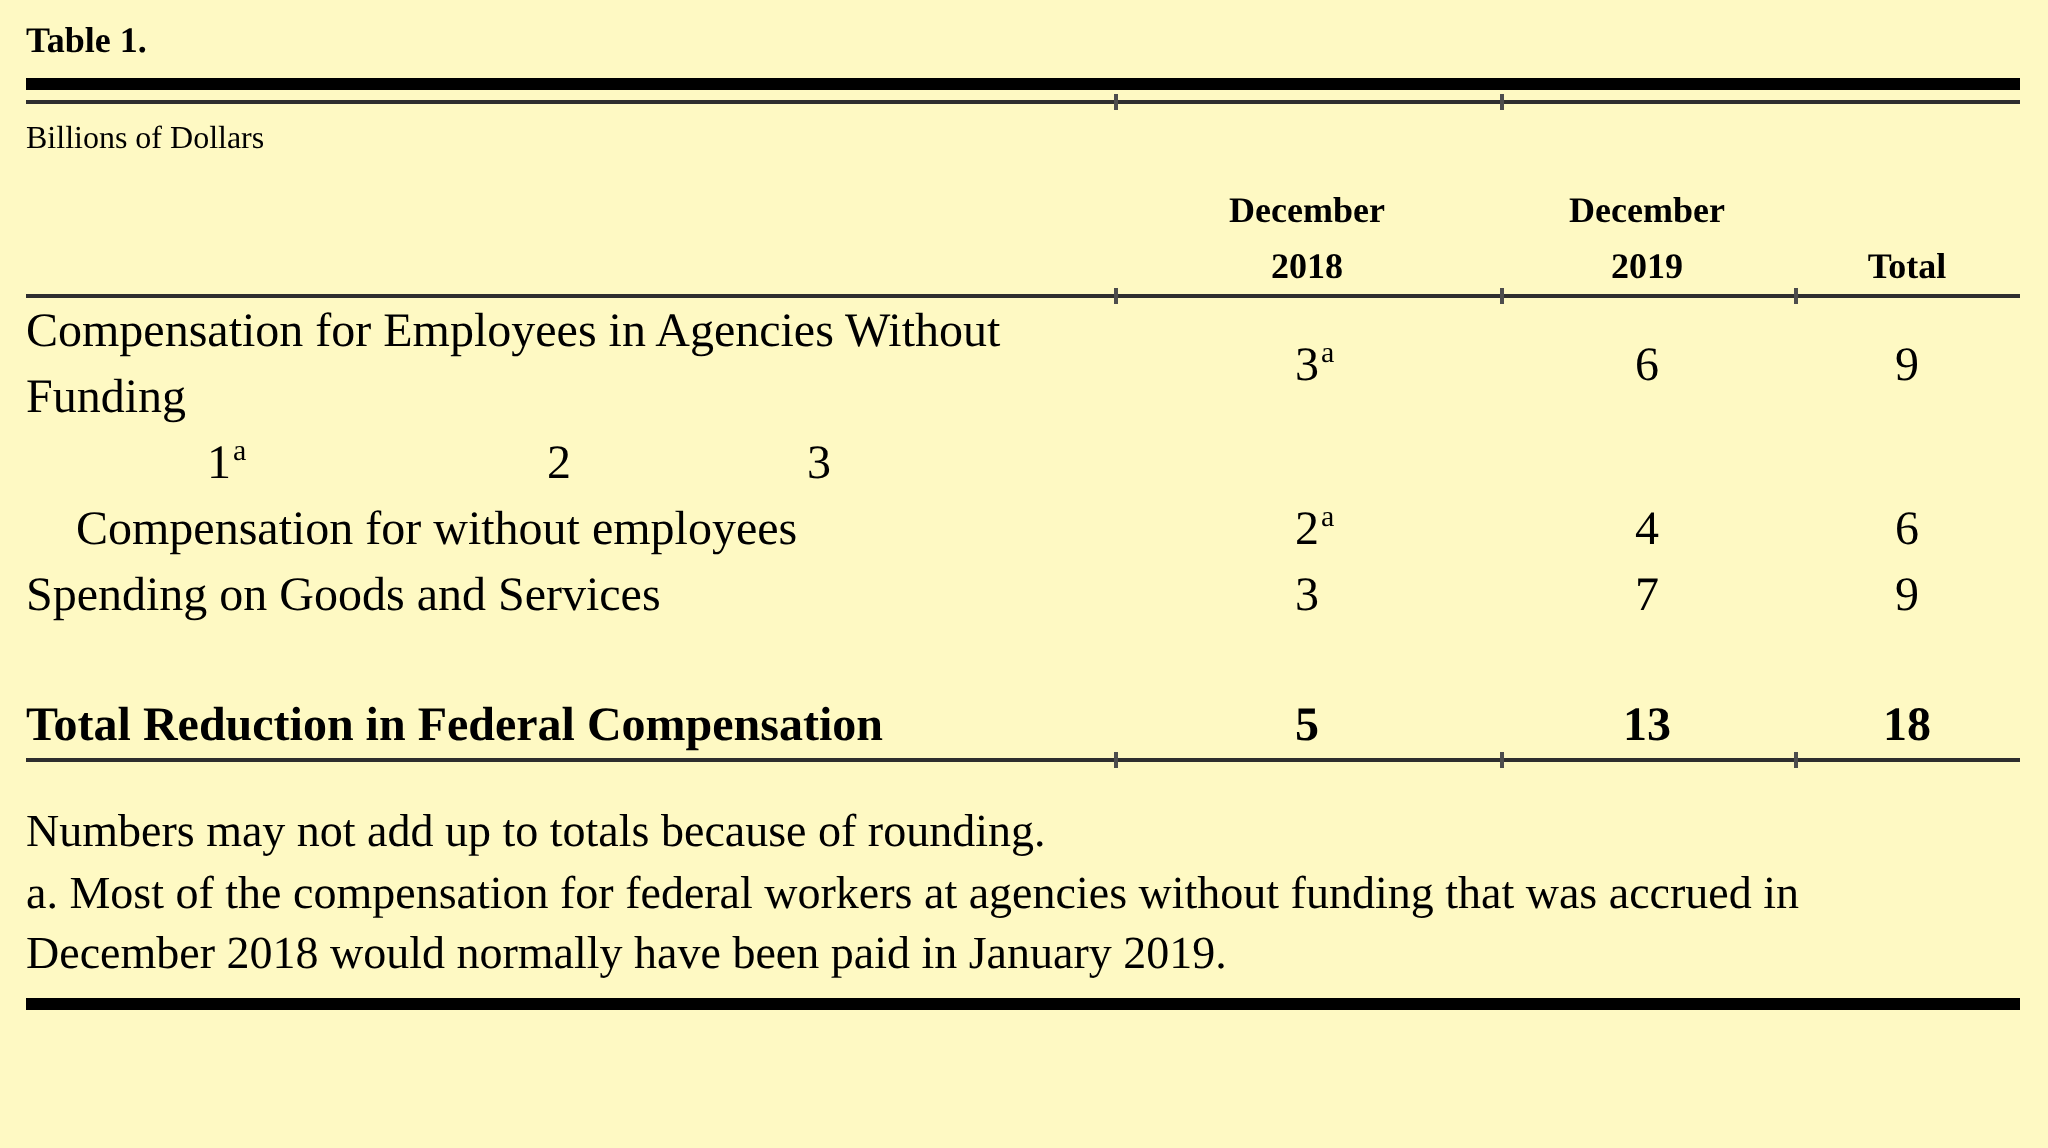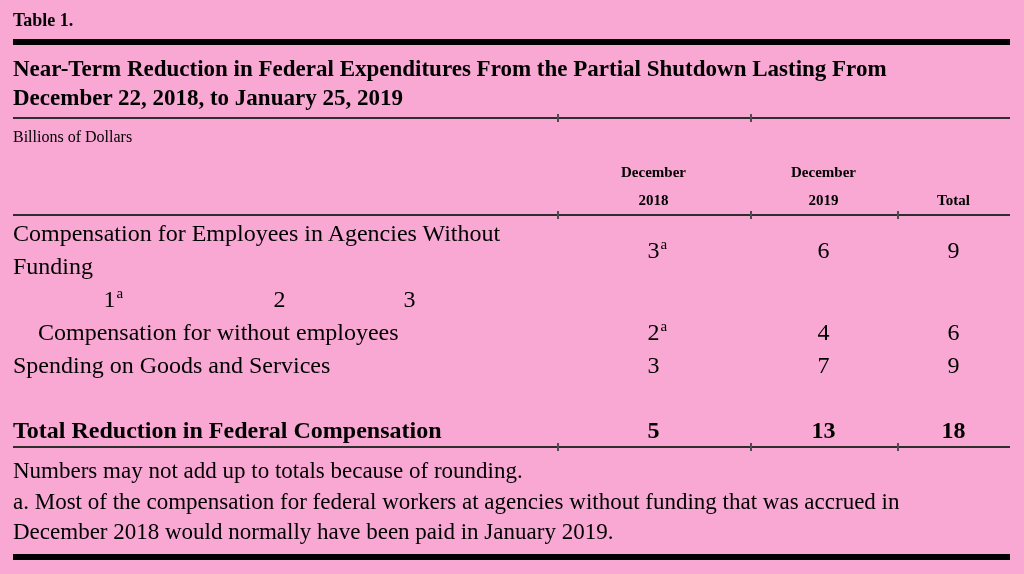--- a/index.html
+++ b/index.html
@@ -4,21 +4,21 @@
 <style>
   html, body {
     margin: 0;
     padding: 0;
     background: #ffffff;
   }
   .page {
     position: relative;
     width: 1024px;
     height: 574px;
-    background: #f9a8d4;
+    background: #fef9c3;
     color: #000000;
     font-family: "Liberation Serif", "DejaVu Serif", serif;
     box-sizing: border-box;
     padding: 8px 14px 0 13px;
     overflow: hidden;
   }
   .content { width: 997px; }
 
   .tlabel {
     font-size: 18px;
@@ -66,21 +66,21 @@
   }
 
   .hrow {
     margin-top: 6px;
     display: flex;
     align-items: flex-end;
   }
   .hrow .lbl-spacer { width: 544px; }
   .hdr {
     font-weight: bold;
-    font-size: 15px;
+    font-size: 18px;
     line-height: 28px;
     text-align: center;
     white-space: pre-line;
   }
   .c-dec { width: 193px; }
   .c-jan { width: 147px; }
   .c-tot { width: 113px; }
 
   .tbody { margin-top: 1px; }
   .trow {
@@ -112,35 +112,33 @@
     margin-top: 34px;
     font-weight: bold;
     line-height: 28px;
   }
 
   .fnote {
     font-size: 23px;
     line-height: 30px;
     white-space: pre-line;
   }
-  .f1 { margin-top: 8px; }
+  .f1 { margin-top: 20px; }
   .f2 { margin-top: 1px; }
 </style>
 </head>
 <body>
 
 <div class="page">
   <div class="content">
 
     <div class="tlabel">Table 1.</div>
 
     <div class="bar"></div>
 
-    <div class="title">Near-Term Reduction in Federal Expenditures From the Partial Shutdown Lasting From
-December 22, 2018, to January 25, 2019</div>
 
     <div class="rule rule-a">
       <i class="tick t1"></i>
       <i class="tick t2"></i>
     </div>
 
     <div class="units">Billions of Dollars</div>
 
     <div class="hrow">
       <div class="lbl-spacer"></div>

